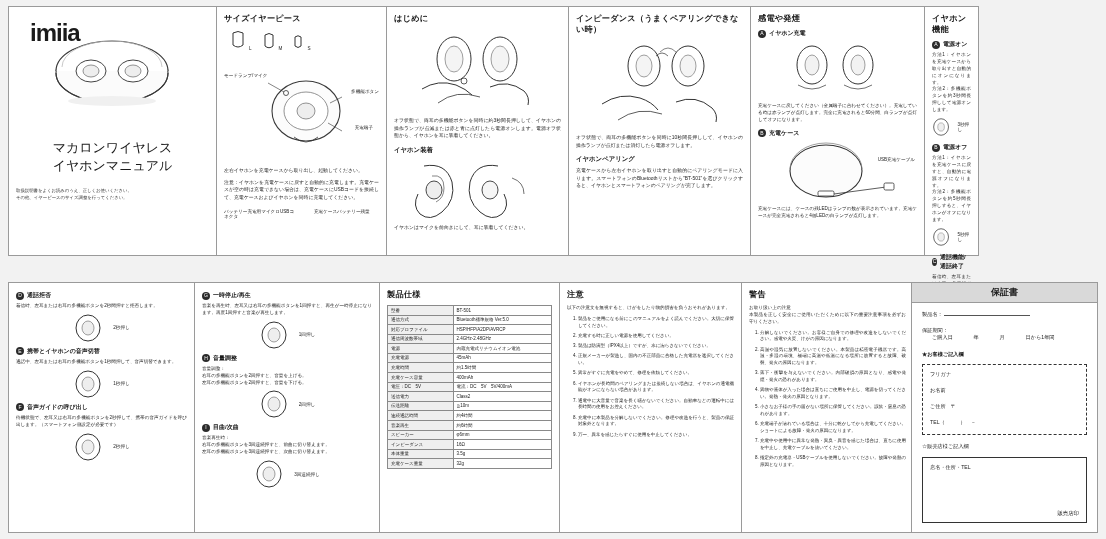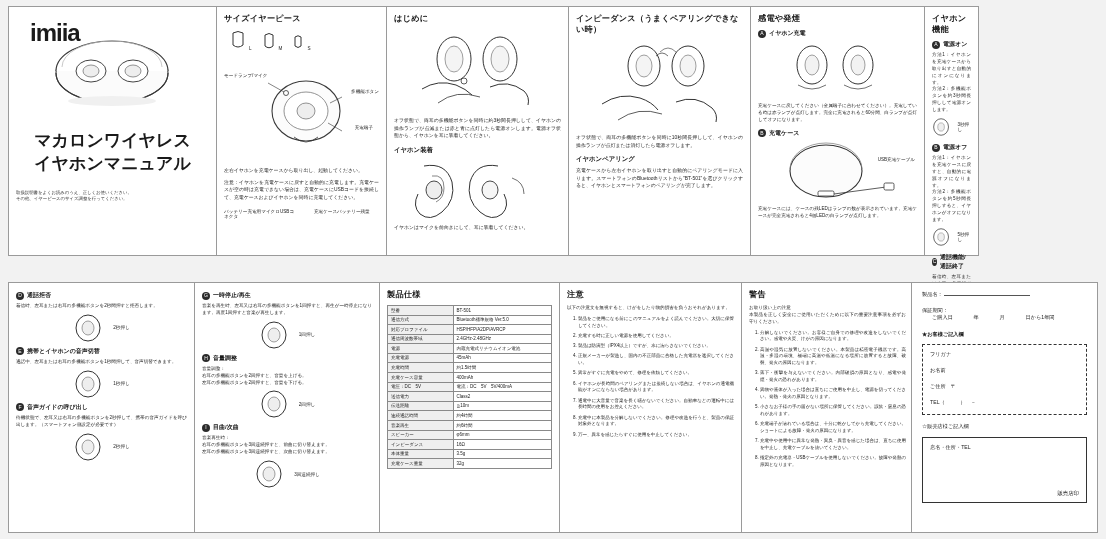--- a/index.html
+++ b/index.html
@@ -15,21 +15,21 @@
 
   .ttl{font-size:8.2px;font-weight:bold;margin:0 0 5px 0;letter-spacing:.2px;}
   .tx{font-size:4.9px;line-height:1.55;color:#222;text-align:justify;}
   .tx.sm{font-size:4.6px;line-height:1.5;}
   .lbl{font-size:4.6px;color:#222;}
   .sub{font-size:6.4px;font-weight:bold;margin:6px 0 3px;}
 
   .num{display:inline-flex;align-items:center;justify-content:center;width:8px;height:8px;border-radius:50%;background:#2b2b2b;color:#fff;font-size:5px;line-height:1;margin-right:3px;vertical-align:middle;}
   .rowhead{display:flex;align-items:center;margin:5px 0 3px;}
   .rowhead .t{font-size:6px;font-weight:bold;}
-  .brandtitle{font-size:17px;font-weight:bold;line-height:1.35;text-align:center;margin-top:21px;}
+  .brandtitle{font-size:13px;font-weight:normal;line-height:1.35;text-align:center;margin-top:30px;}
   .brandnote{font-size:4.4px;line-height:1.5;margin-top:14px;color:#333;}
 
   
   svg{display:block;}
 
   
   table.spec{border-collapse:collapse;width:100%;margin-top:4px;}
   table.spec td{border:1px solid #8a8a8a;font-size:4.5px;padding:1.6px 3px;line-height:1.2;}
   table.spec td.k{width:40%;background:#efefef;}
 
@@ -447,20 +447,21 @@
         <li>落下・衝撃を与えないでください。内部破損の原因となり、感電や発煙・発火の恐れがあります。</li>
         <li>異物や液体が入った場合は直ちにご使用を中止し、電源を切ってください。発熱・発火の原因となります。</li>
         <li>小さなお子様の手の届かない場所に保管してください。誤飲・窒息の恐れがあります。</li>
         <li>充電端子が濡れている場合は、十分に乾かしてから充電してください。ショートによる故障・発火の原因になります。</li>
         <li>充電中や使用中に異常な発熱・異臭・異音を感じた場合は、直ちに使用を中止し、充電ケーブルを抜いてください。</li>
         <li>指定外の充電器・USBケーブルを使用しないでください。故障や発熱の原因となります。</li>
       </ol>
     </div>
 
     <div class="warr">
+      <div class="warrhead">保証書</div>
       <div class="warrbody">
         <div class="wline">
           <span>製品名：</span>
           <span class="ul xl"></span>
         </div>
         <div class="wline">
           <span>保証期間：</span><br>
           <span style="margin-left:10px;">ご購入日　　　　年　　　　月　　　　日から1年間</span>
         </div>
 

